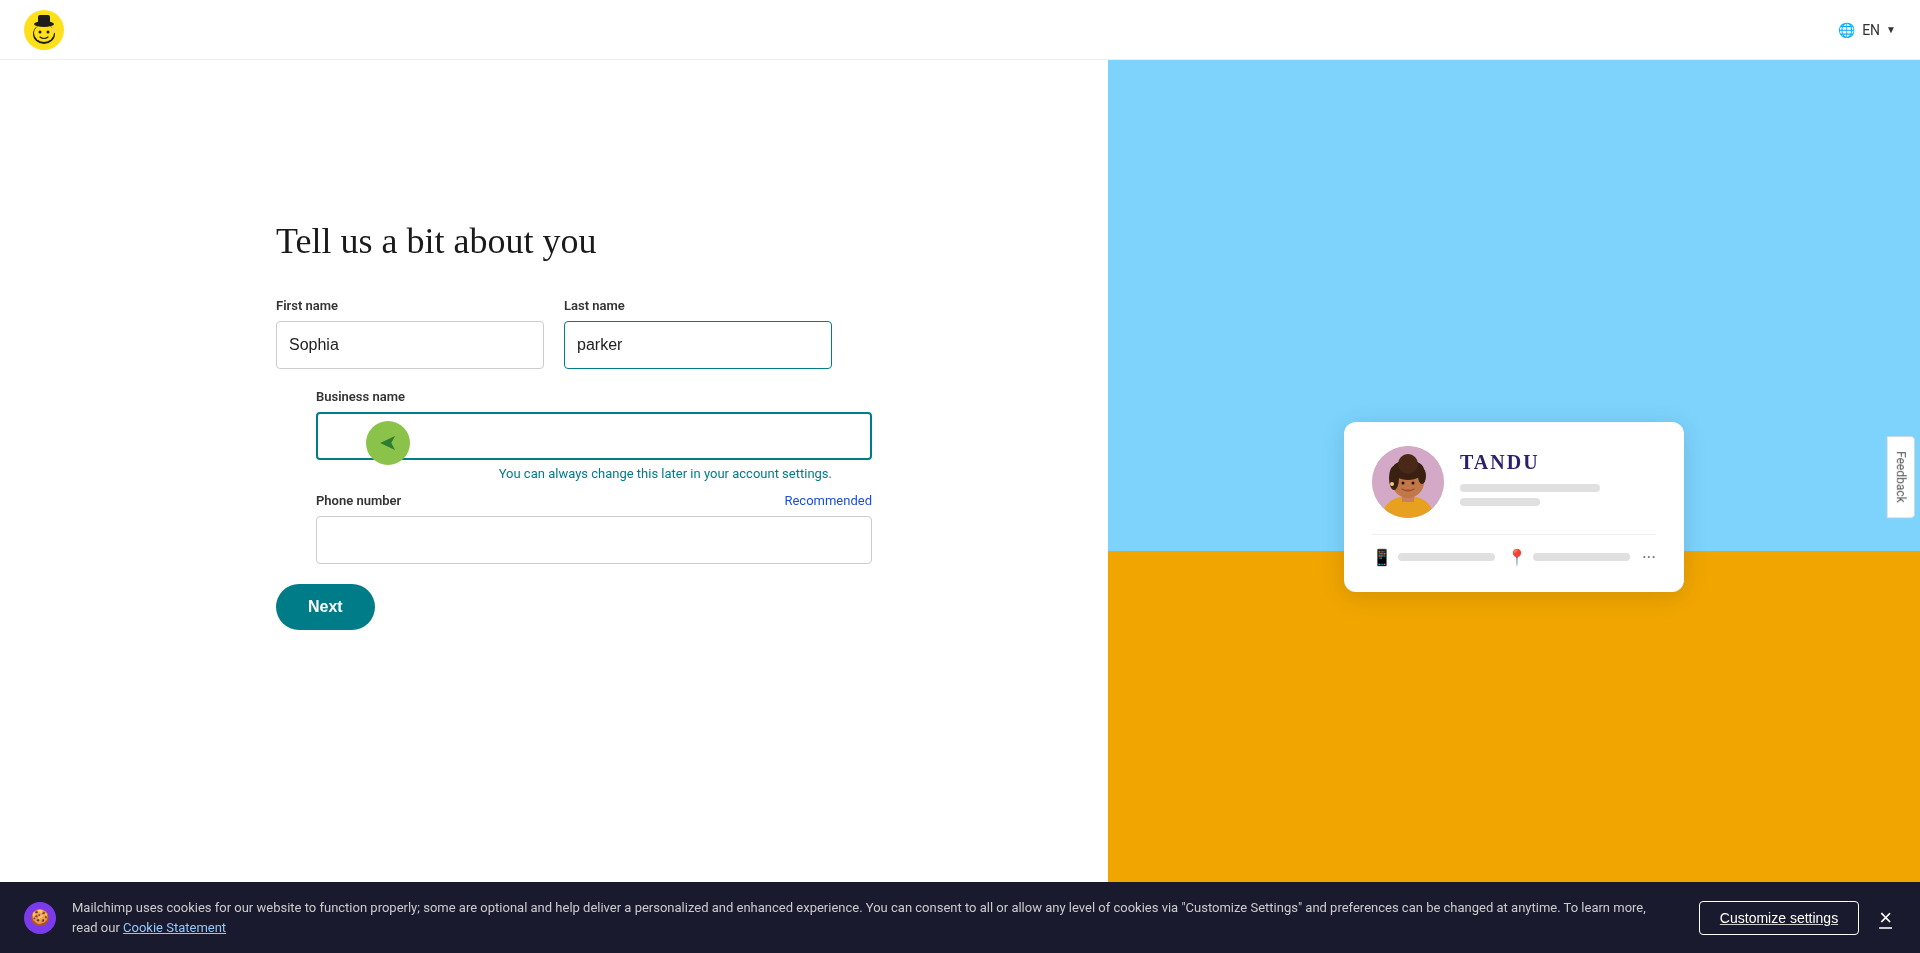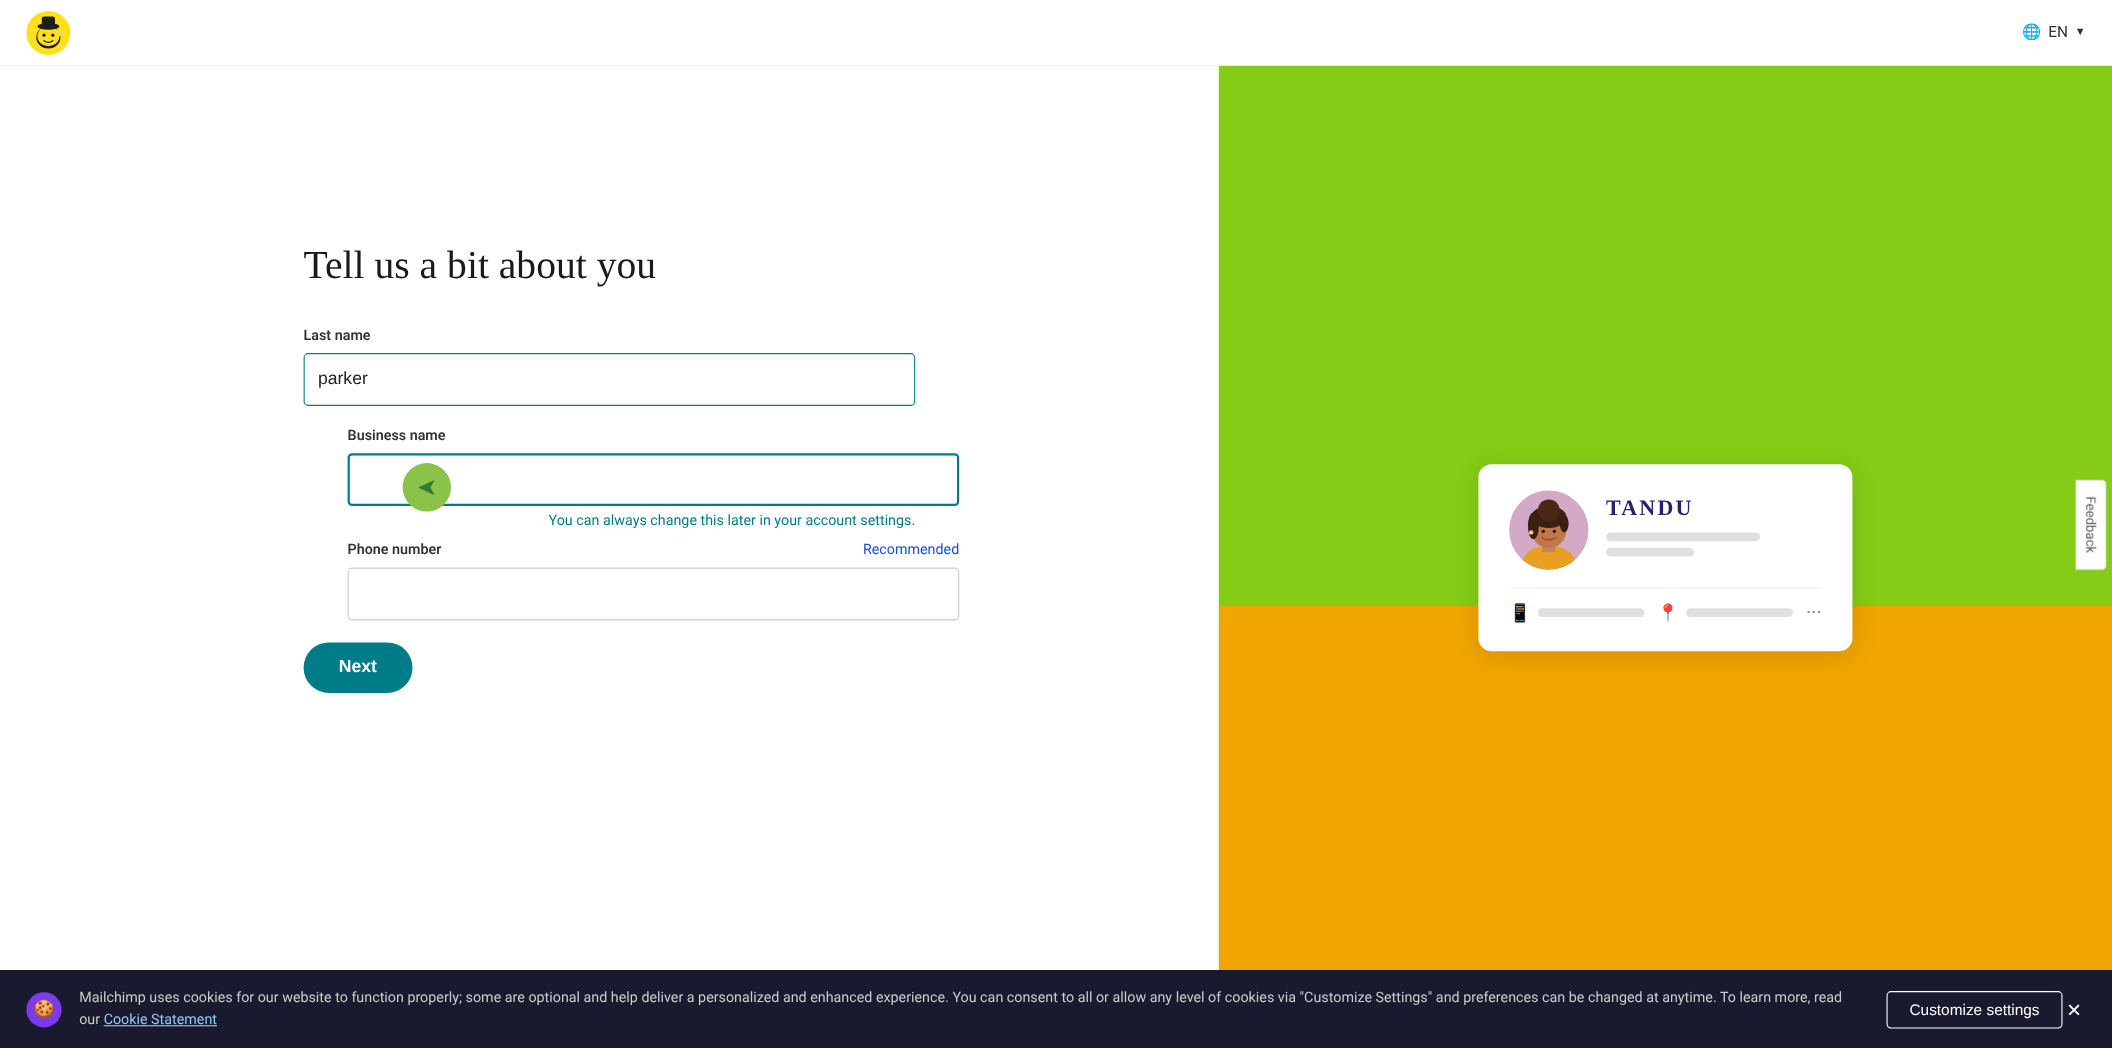--- a/index.html
+++ b/index.html
@@ -64,21 +64,21 @@
       width: 44px; height: 44px;
       background: #8bc34a;
       border-radius: 50%;
       display: flex; align-items: center; justify-content: center;
       z-index: 50;
     }
     .cursor-arrow { color: #2e7d32; font-size: 22px; transform: rotate(180deg); }
 
     
     .right-panel {
-      flex: 1; background: #84cc16;
+      flex: 1; background: #7dd3fc;
       position: relative; overflow: hidden;
     }
     .right-panel-bottom {
       position: absolute; bottom: 0; left: 0; right: 0;
       height: 45%; background: #f0a500;
     }
 
     
     .profile-card {
       position: absolute; top: 50%; left: 50%; transform: translate(-50%, -50%);
@@ -123,21 +123,21 @@
       display: flex; align-items: center; justify-content: space-between; z-index: 300;
       min-height: 60px;
     }
     .cookie-icon {
       width: 32px; height: 32px; border-radius: 50%; background: #7c3aed;
       flex-shrink: 0; margin-right: 16px; display: flex; align-items: center;
       justify-content: center; color: #fff; font-size: 16px;
     }
     .cookie-text { flex: 1; line-height: 1.5; }
     .cookie-link { color: #90caf9; text-decoration: underline; cursor: pointer; }
-    .cookie-actions { display: flex; align-items: center; gap: 0; flex-shrink: 0; margin-left: 40px; }
+    .cookie-actions { display: flex; align-items: center; gap: 16px; flex-shrink: 0; margin-left: 40px; text-decoration: underline; }
     .customize-btn {
       background: transparent; color: #fff; border: 1.5px solid #fff;
       border-radius: 4px; padding: 8px 20px; font-size: 14px; cursor: pointer;
       white-space: nowrap;
     }
     .close-cookie {
       background: transparent; border: none; color: #fff; font-size: 22px;
       cursor: pointer; line-height: 1; padding: 0 4px;
     }
 
@@ -174,20 +174,24 @@
 </header>
 
 <div class="main-container">
 
   <div class="left-panel">
     <div class="form-container">
       <h1 class="form-title">Tell us a bit about you</h1>
 
       
       <div class="form-row">
+        <div class="form-field">
+          <label class="field-label">First name</label>
+          <input type="text" class="text-input" value="Sophia" style="">
+        </div>
         <div class="form-field">
           <label class="field-label">Last name</label>
           <input type="text" class="text-input last-name-input" value="parker" style="">
         </div>
       </div>
 
       
       <div class="form-field-full" style="position:relative;">
         <label class="field-label">Business name</label>
         <input type="text" class="text-input active-input" style="margin-bottom: 0px;">

